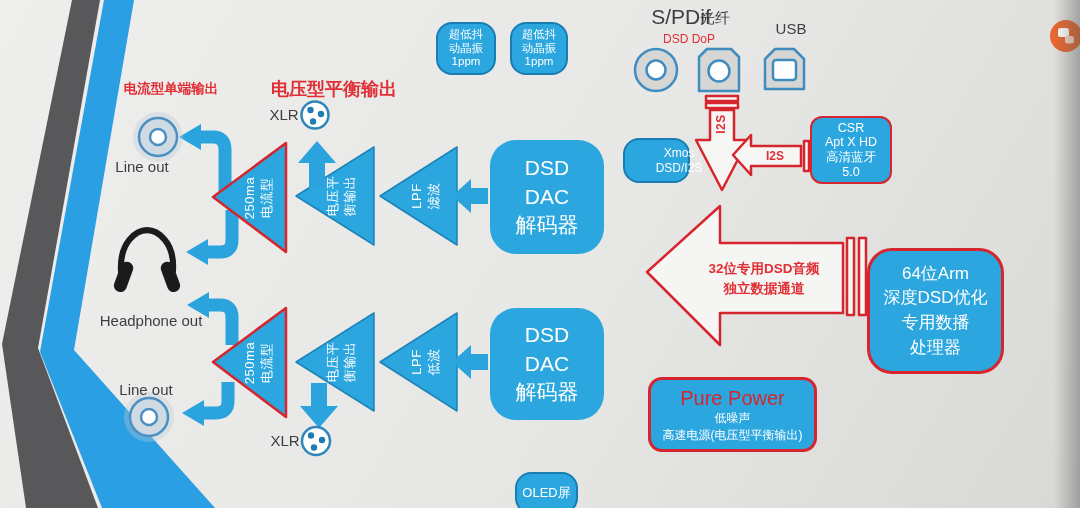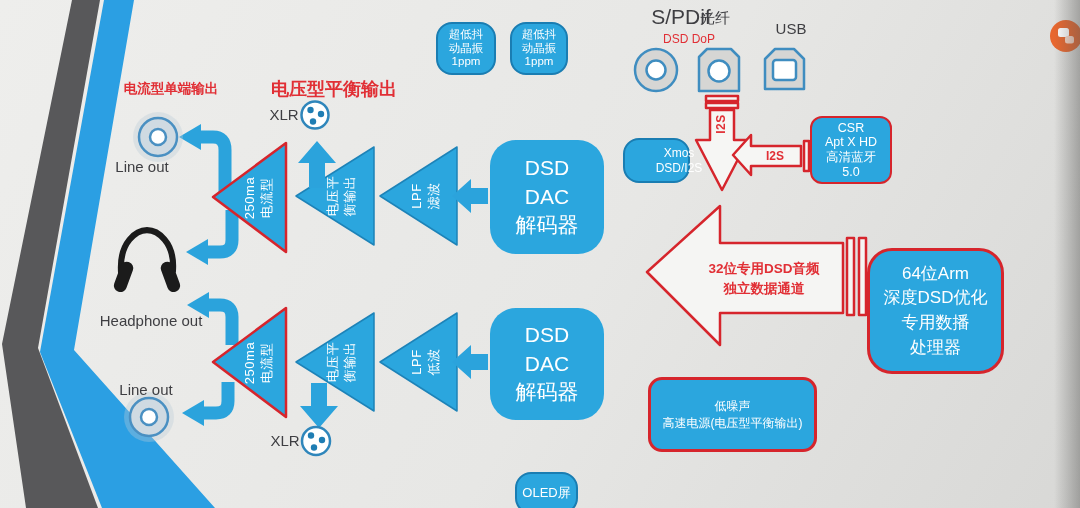--- a/index.html
+++ b/index.html
@@ -197,20 +197,21 @@
 
   <div class="box bred" style="left:867px;top:212px;width:137px;height:126px;border-radius:25px;font-size:17px;line-height:1.45;margin-top:36px;">64位Arm
 深度DSD优化
 专用数播
 处理器</div>
 
   <div class="ctr redtx" style="left:764px;top:279px;width:170px;font-size:13.5px;font-weight:bold;line-height:1.45;">32位专用DSD音频
 独立数据通道</div>
 
   <div class="box bred" style="left:648px;top:377px;width:169px;height:75px;border-radius:14px;">
+    <div style="color:#d6252c;font-size:20px;line-height:1.2;">Pure Power</div>
     <div style="font-size:12px;line-height:1.35;white-space:pre-line;">低噪声
 高速电源(电压型平衡输出)</div>
   </div>
 
   <div class="box bblue" style="left:515px;top:472px;width:63px;height:42px;font-size:13px;">OLED屏</div>
 
   <div class="shadow-right"></div>
 </div>
 
 </body></html>

